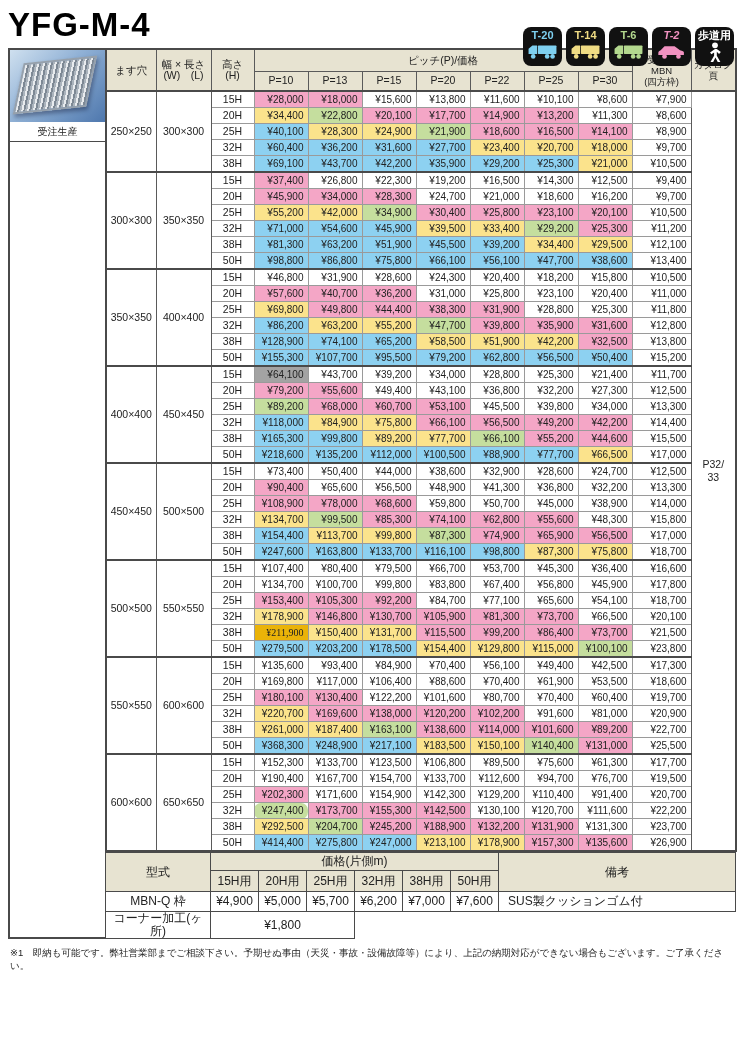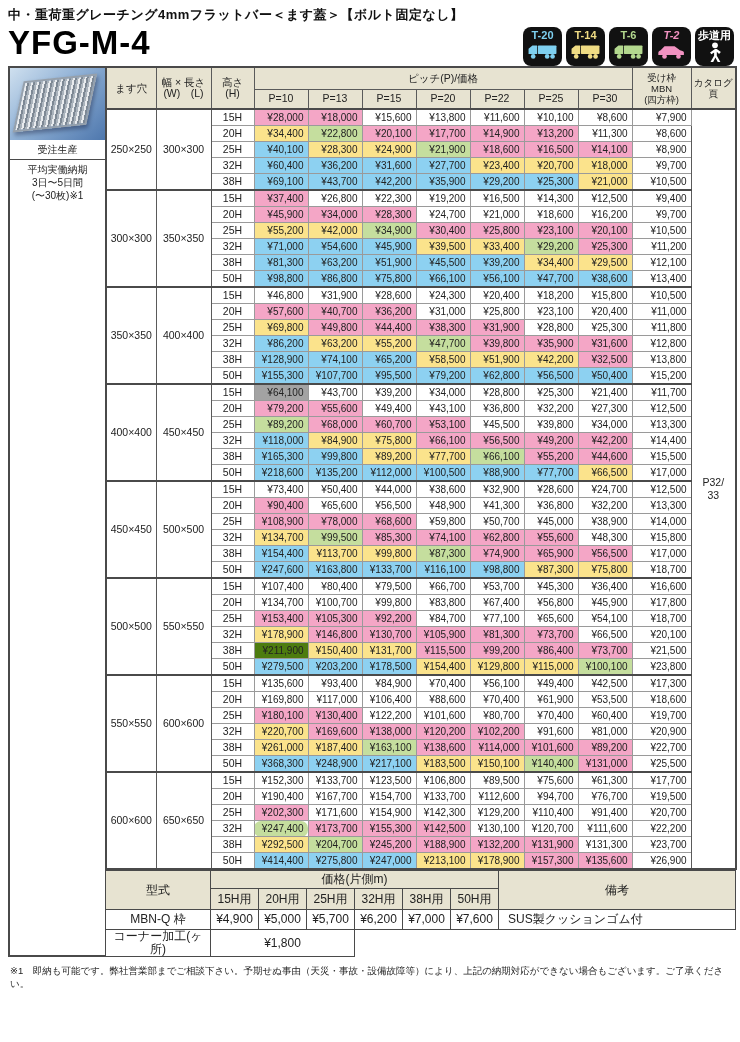--- a/index.html
+++ b/index.html
@@ -86,21 +86,20 @@
   .bt td.remark-val { text-align:left; padding-left:9px; }
   .bt td.ghost { border:none; background:transparent; }
 
   .footnote { margin-top:8px; font-size:9.5px; color:#222; padding-left:2px; }
 </style>
 </head>
 <body>
 
 <div class="page">
 
-  <div class="subtitle">中・重荷重グレーチング4mmフラットバー＜ます蓋＞【ボルト固定なし】</div>
   <div class="title">YFG-M-4</div>
   <div class="badges" id="badges">
       <div class="badge">
         <div class="blabel" style="color: rgb(126, 208, 240);">T-20</div>
         <div>
           <svg width="31" height="18" viewBox="0 0 40 22">
             <g fill="#7ed0f0">
               <path d="M2 8 L7 4 H13 V15 H2 Z"></path>
               <rect x="14" y="4" width="24" height="11" rx="1"></rect>
               <circle cx="8" cy="18" r="3"></circle>
@@ -163,23 +162,20 @@
       </div>
     </div>
 
   <div class="content">
 
     <div class="sidebar">
       <div class="photo">
         <div class="grate"></div>
       </div>
       <div class="production">受注生産</div>
-      <div class="leadtime">平均実働納期
-3日〜5日間
-(〜30枚)※1</div>
       <div class="filler"></div>
     </div>
 
     <div class="main">
 
       <table class="mt">
         <colgroup>
           <col style="width:50px">
             <col style="width:55px">
             <col style="width:43px">
@@ -590,21 +586,21 @@
               <td class="price" style="background: rgb(244, 166, 198);">¥146,800</td>
               <td class="price" style="background: rgb(244, 166, 198);">¥130,700</td>
               <td class="price" style="background: rgb(244, 166, 198);">¥105,900</td>
               <td class="price" style="background: rgb(244, 166, 198);">¥81,300</td>
               <td class="price" style="background: rgb(244, 166, 198);">¥73,700</td>
               <td class="price" style="background: rgb(255, 255, 255);">¥66,500</td>
               <td class="price mbn">¥20,100</td>
             </tr>
             <tr>
               <td class="hcell">38H</td>
-              <td class="price" style="background: #4d7c0f;">¥211,900</td>
+              <td class="price" style="background: #eab308; font-family: Liberation Serif, serif;">¥211,900</td>
               <td class="price" style="background: rgb(251, 227, 140);">¥150,400</td>
               <td class="price" style="background: rgb(251, 227, 140);">¥131,700</td>
               <td class="price" style="background: rgb(244, 166, 198);">¥115,500</td>
               <td class="price" style="background: rgb(244, 166, 198);">¥99,200</td>
               <td class="price" style="background: rgb(244, 166, 198);">¥86,400</td>
               <td class="price" style="background: rgb(244, 166, 198);">¥73,700</td>
               <td class="price mbn">¥21,500</td>
             </tr>
             <tr>
               <td class="hcell">50H</td>

